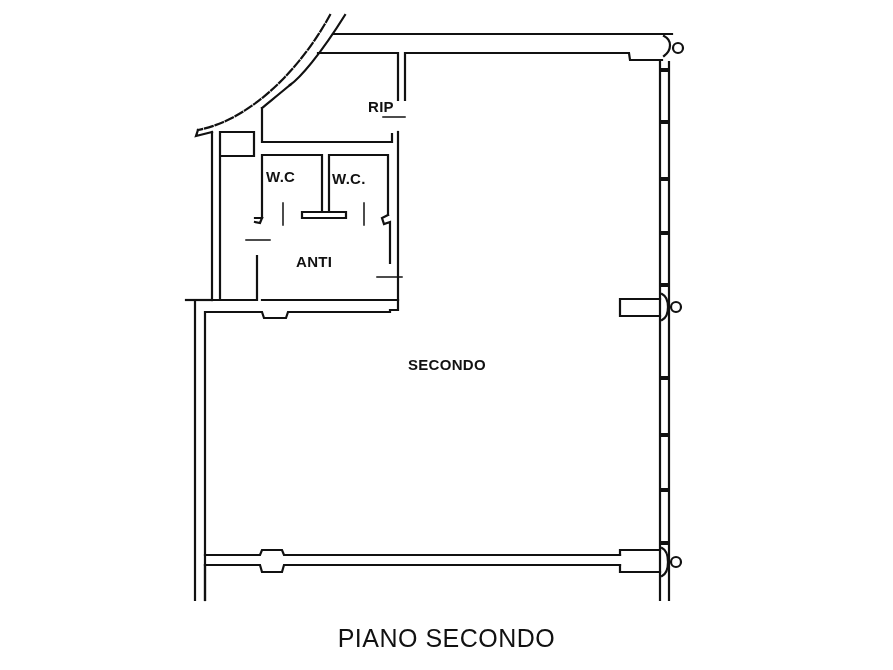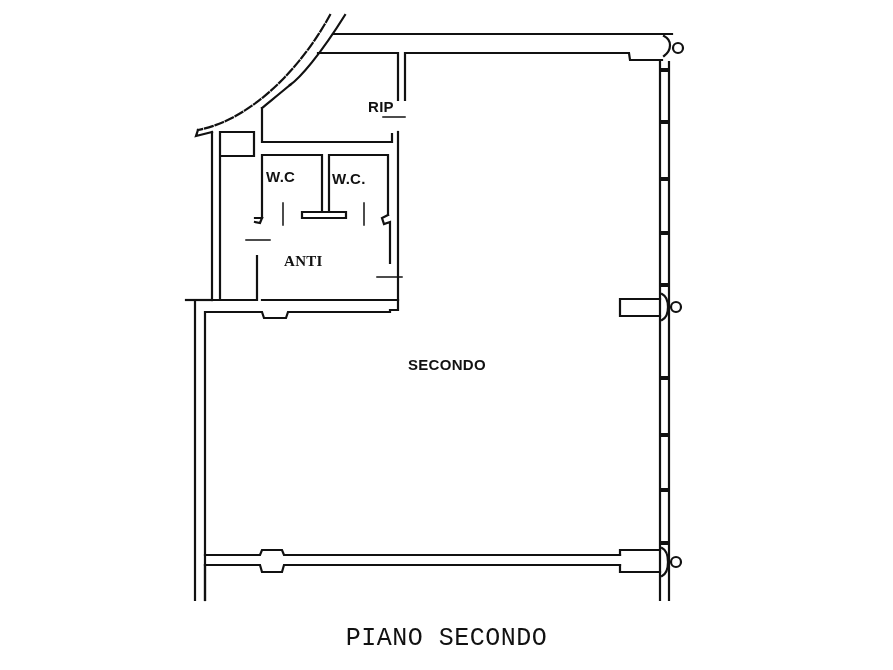--- a/index.html
+++ b/index.html
@@ -1,19 +1,19 @@
 <!DOCTYPE html>
 <html><head>
 <meta charset="utf-8">
 <style>
   html, body { margin:0; padding:0; background:#ffffff; }
   body { width:893px; height:670px; position:relative; overflow:hidden; font-family:"Liberation Sans", sans-serif; }
   svg.plan { position:absolute; left:0; top:0; }
   .room-label { position:absolute; font-family:"Liberation Sans", sans-serif; font-weight:bold; color:#111; font-size:15px; letter-spacing:0.3px; white-space:nowrap; }
-  .plan-title { position:absolute; left:0; width:893px; top:624px; text-align:center; font-family:Liberation Mono, monospace; font-size:25px; color:#111; letter-spacing:0.5px; }
+  .plan-title { position:absolute; left:0; width:893px; top:624px; text-align:center; font-family:Liberation Sans, sans-serif; font-size:25px; color:#111; letter-spacing:0.5px; }
 </style>
 </head>
 <body>
 
 <svg class="plan" width="893" height="670" viewBox="0 0 893 670" fill="none" stroke="#111" stroke-width="2.2" stroke-linecap="square">
 
   <g>
     <path d="M330,15 C300,70 250,120 198,130" stroke-dasharray="8 3"></path>
     <path d="M345,15 C320,55 300,78 290,85"></path>
     <path d="M198,130 L196,136 L212,132"></path>
@@ -89,16 +89,16 @@
     <circle cx="676" cy="307" r="5"></circle>
     <path d="M662,294 C670,298 670,316 662,320"></path>
     <circle cx="676" cy="562" r="5"></circle>
     <path d="M662,548 C670,552 670,572 662,576"></path>
   </g>
 </svg>
 
 <div class="room-label" style="left:321px; top:98px;margin-left:47px;">RIP</div>
 <div class="room-label" style="left:266px; top:168px;">W.C</div>
 <div class="room-label" style="left:332px; top:170px;">W.C.</div>
-<div class="room-label" style="left:284px; top:253px;font-family:Liberation Serif, serif;">ANTI</div>
+<div class="room-label" style="left:296px; top:253px;">ANTI</div>
 <div class="room-label" style="left:408px; top:356px;">SECONDO</div>
 
 <div class="plan-title">PIANO SECONDO</div>
 
 </body></html>

